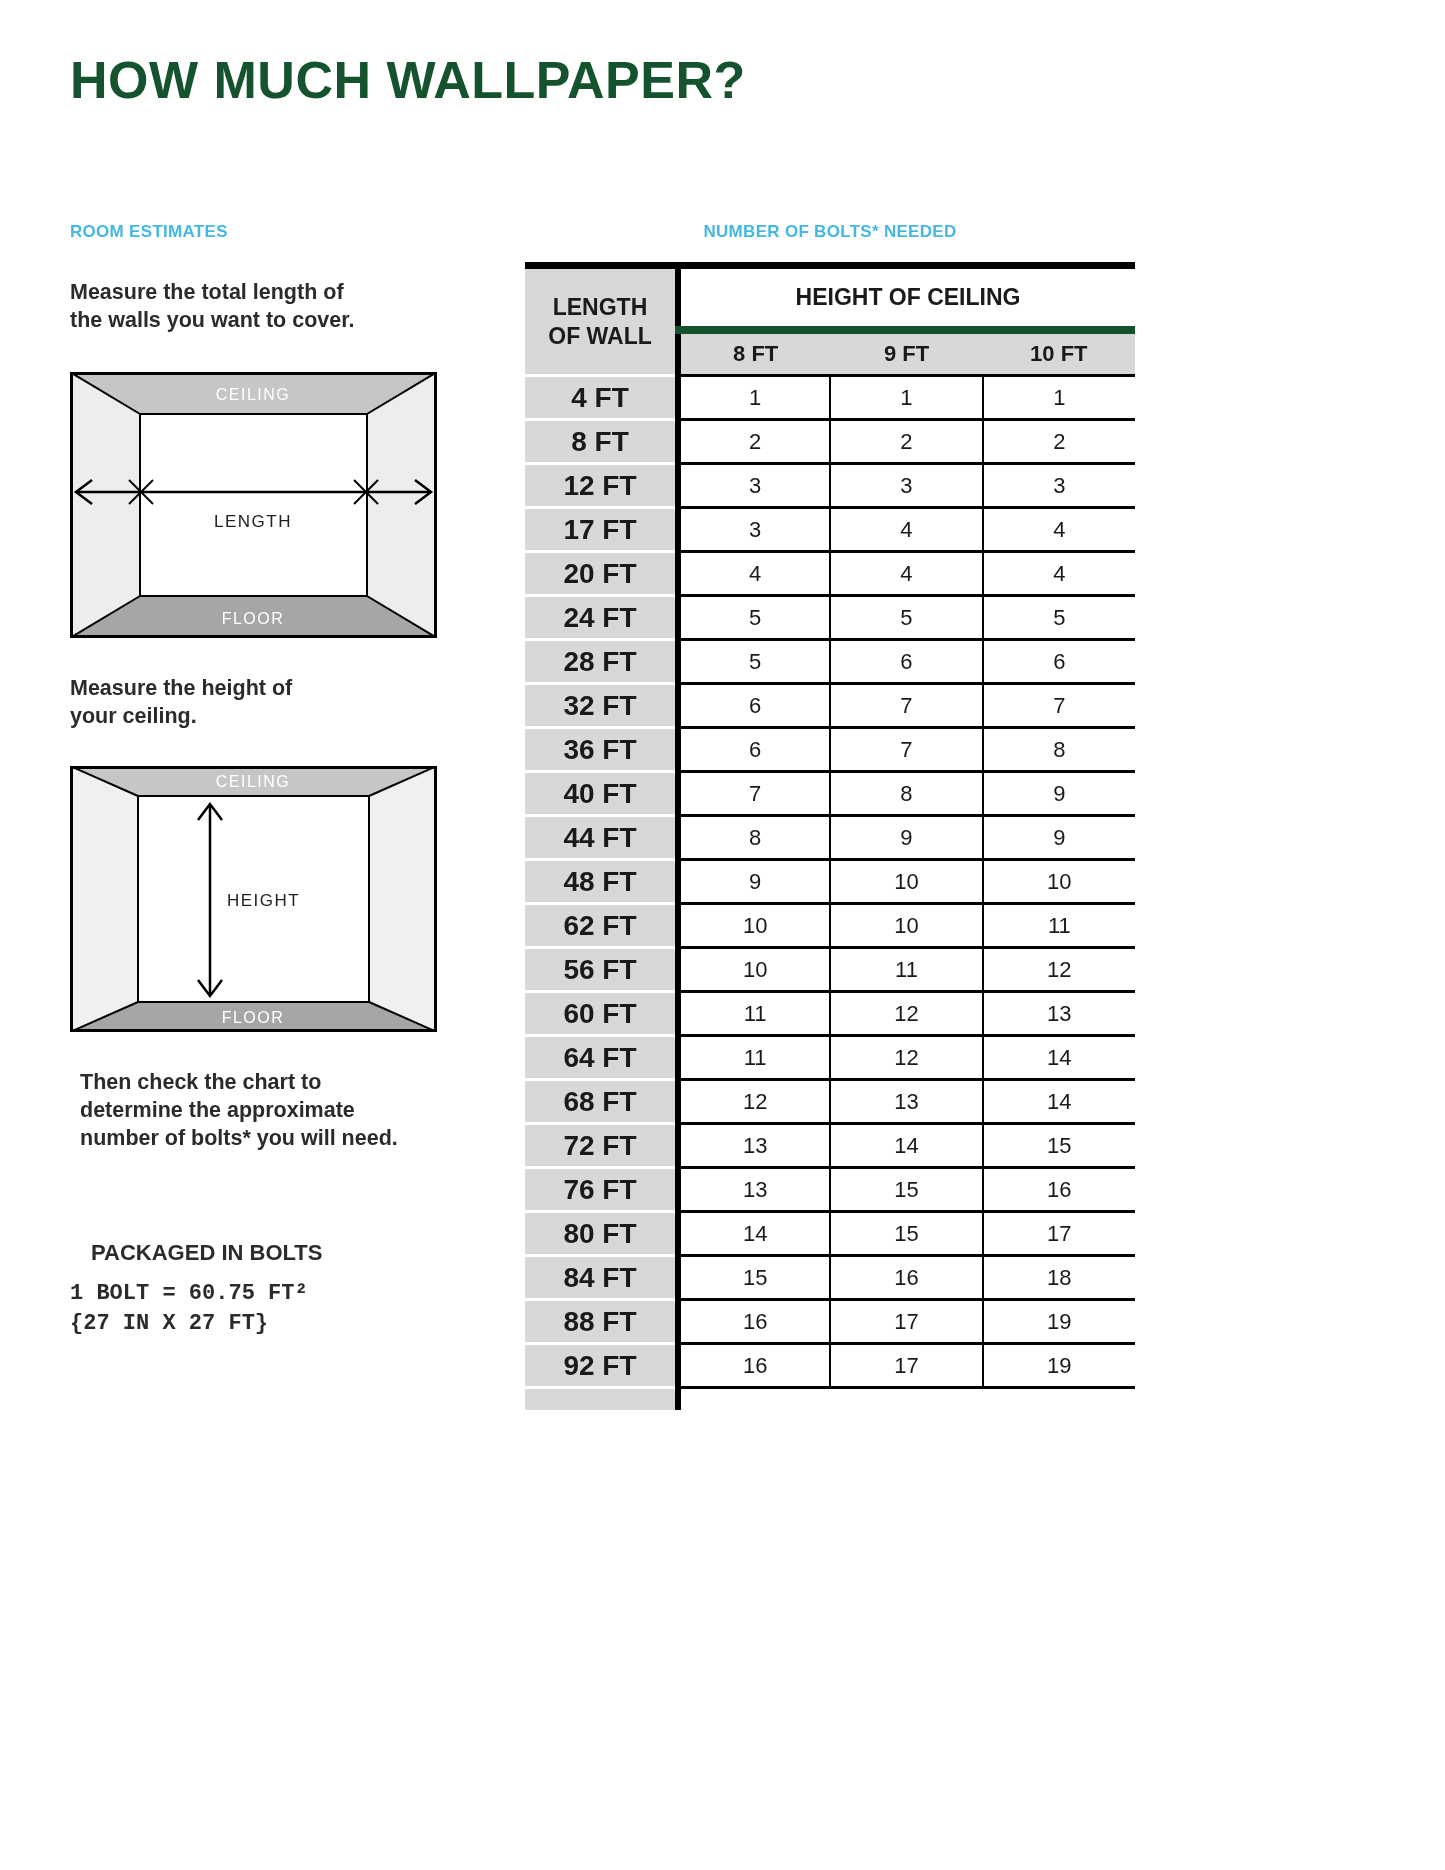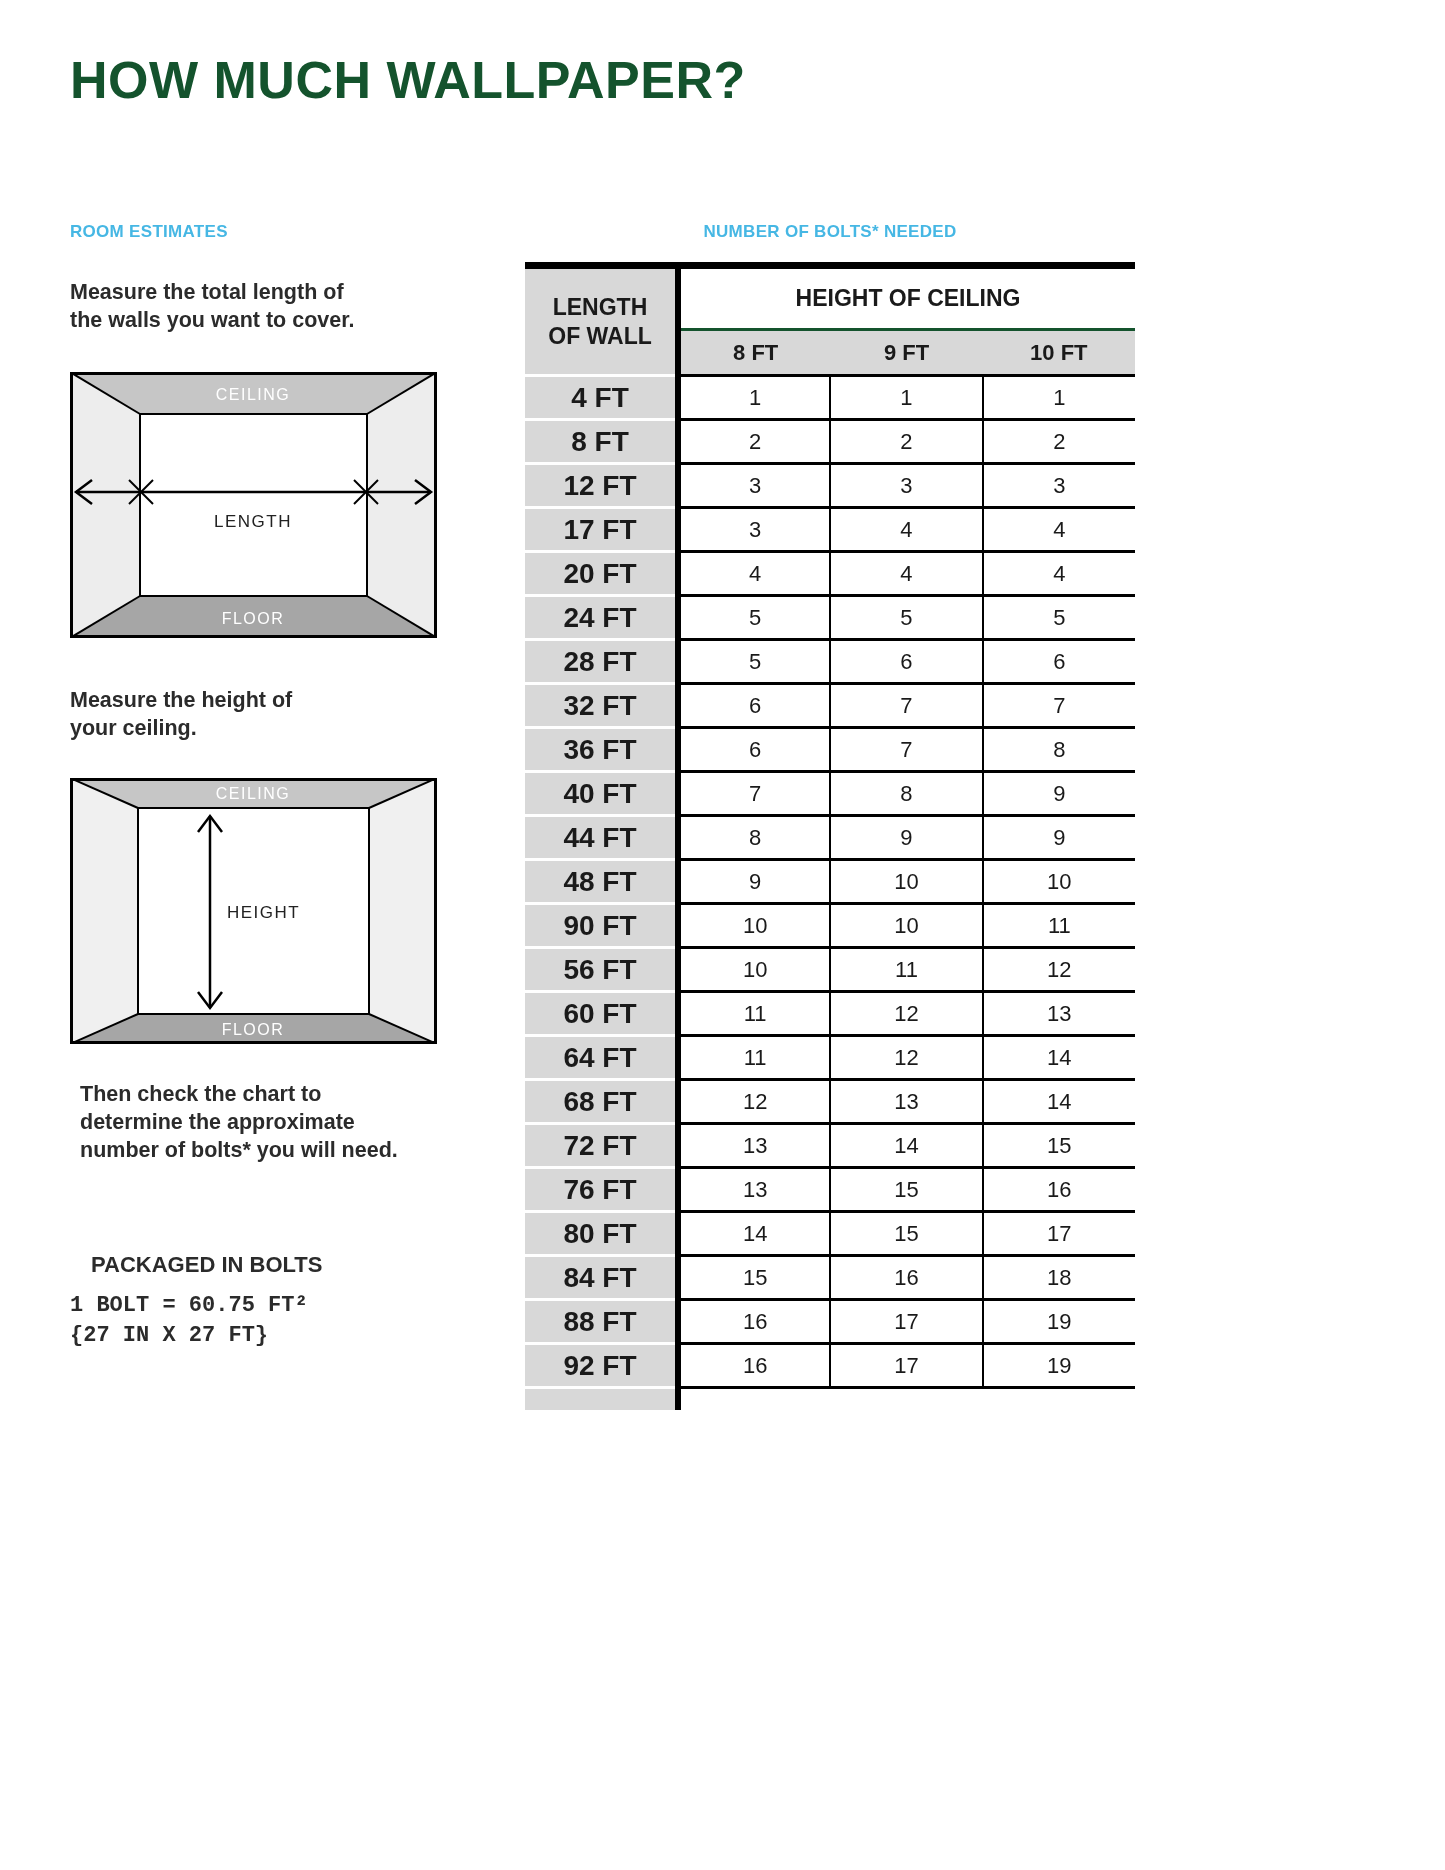--- a/index.html
+++ b/index.html
@@ -32,21 +32,21 @@
   }
   .table-heading { text-align: center; }
   .body-text {
     font-size: 21.5px;
     line-height: 28px;
     white-space: pre-line;
     color: #2b2b2b;
     font-weight: bold;
   }
   .p1 { margin-top: 36px; }
-  .p2 { margin-top: 48px; }
+  .p2 { margin-top: 36px; }
   .p3 { margin-top: 36px; margin-left: 10px; }
   .diagram { display: block; margin-top: 38px; }
   .diagram.second { margin-top: 36px; }
   .footnote { margin-top: 86px; font-size: 22px; font-weight: bold; line-height: 29px; }
   .footnote .l2 { padding-left: 21px; }
   .bolt-info { margin-top: 12px; font-size: 22px; font-weight: bold; line-height: 30px; font-family: Liberation Mono, monospace; }
 
   table.bolts {
     border-collapse: collapse;
     width: 610px;
@@ -63,21 +63,21 @@
     font-size: 23px;
     font-weight: bold;
     text-align: center;
     vertical-align: middle;
     white-space: pre-line;
     line-height: 29px;
     color: #1a1a1a;
   }
   th.span-header {
     background: #ffffff;
-    border-bottom: 3px solid #14532d;
+    border-bottom: 8px solid #14532d;
     height: 64px;
     font-size: 23px;
     font-weight: bold;
     text-align: center;
     vertical-align: middle;
     color: #1a1a1a;
   }
   tr.ft-row th {
     background: #d8d8d8;
     border-bottom: 3px solid #000;
@@ -268,21 +268,21 @@
           <td class="val">9</td>
           <td class="val">9</td>
         </tr>
         <tr>
           <td class="rowhead">48 FT</td>
           <td class="val">9</td>
           <td class="val">10</td>
           <td class="val">10</td>
         </tr>
         <tr>
-          <td class="rowhead">90 FT</td>
+          <td class="rowhead">62 FT</td>
           <td class="val">10</td>
           <td class="val">10</td>
           <td class="val">11</td>
         </tr>
         <tr>
           <td class="rowhead">56 FT</td>
           <td class="val">10</td>
           <td class="val">11</td>
           <td class="val">12</td>
         </tr>

